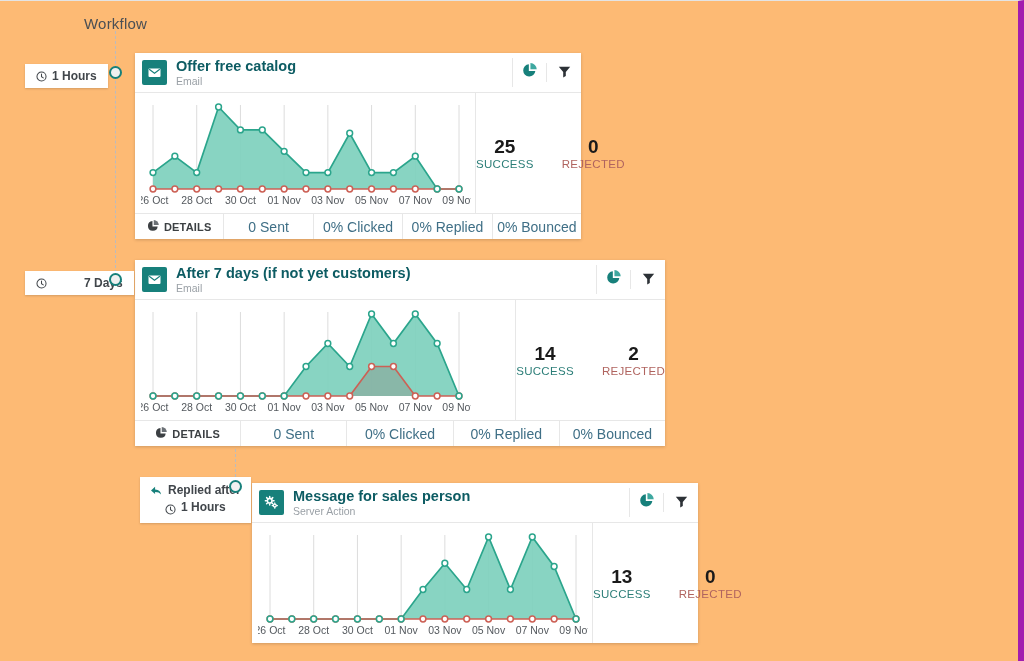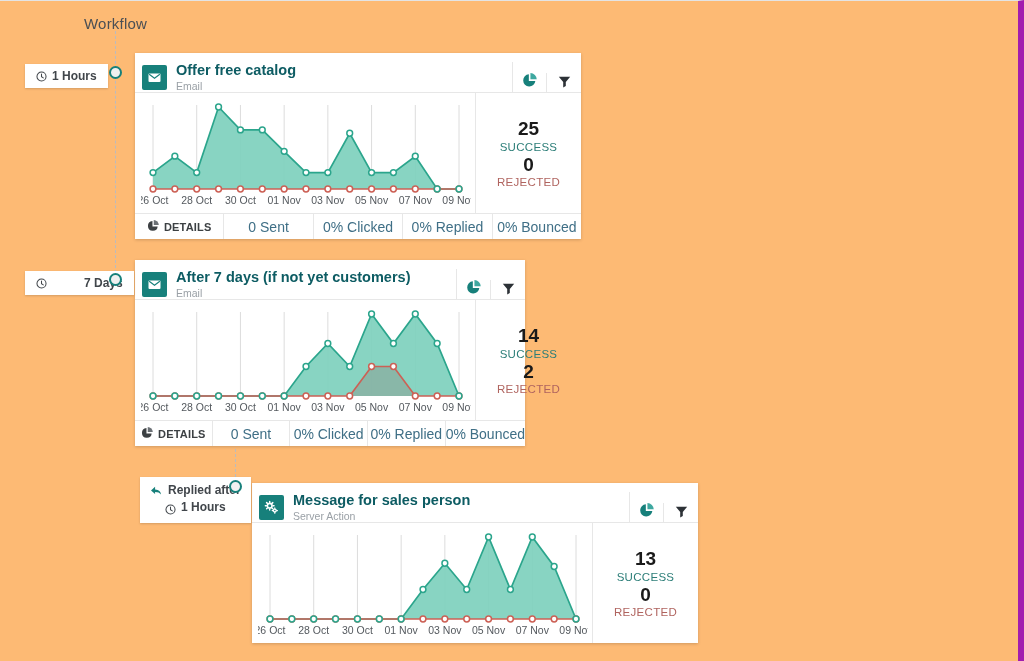--- a/index.html
+++ b/index.html
@@ -77,21 +77,21 @@
 
   
   .card {
     position: absolute;
     background: #fff;
     box-shadow: 0 1px 3px rgba(0,0,0,.18);
     z-index: 2;
   }
   .card-head {
     display: flex;
-    align-items: flex-end;
+    align-items: center;
     height: 40px;
     border-bottom: 1px solid #e7e7e7;
   }
   .head-main {
     flex: 1 1 auto;
     display: flex;
     align-items: center;
     padding: 0 8px 0 7px;
     min-width: 0;
     border-right: 1px solid #e7e7e7;
@@ -128,24 +128,24 @@
   .head-btn:last-child { border-right: none; }
 
   
   .card-body { display: flex; align-items: stretch; }
   .graph-wrap { flex: 1 1 auto; padding: 6px 4px 2px 6px; }
   .graph-wrap svg { display: block; }
   .stats {
     flex: 0 0 106px;
     border-left: 1px solid #e7e7e7;
     display: flex;
-    flex-direction: column;
+    flex-direction: row;
     justify-content: center;
     align-items: center;
-    gap: 1px;
+    gap: 28px;
     padding: 6px 0;
   }
   .stat-num {
     font-size: 19px;
     font-weight: bold;
     color: #1a1a1a;
     text-align: center;
     line-height: 1.15;
   }
   .stat-lbl {
@@ -349,21 +349,21 @@
         </div>
       <div class="foot-cell">
           <span>0% Replied</span>
         </div>
       <div class="foot-cell">
           <span>0% Bounced</span>
         </div>
     </div>
   </div>
 
-  <div class="card" style="left:135px; top:259px; width:390px;">
+  <div class="card" style="left:135px; top:259px; width:530px;">
     <div class="card-head">
       <div class="head-main">
         <span class="app-ico">
           <svg viewBox="0 0 20 20" width="15" height="15">
               <rect x="2" y="4.5" width="16" height="11.5" rx="1.4" fill="#fff"></rect>
               <path d="M2.9 5.6 10 11l7.1-5.4" fill="none" stroke="#17807b" stroke-width="1.5"></path>
             </svg>
         </span>
         <span class="head-txt">
           <span class="head-title">After 7 days (if not yet customers)</span>

